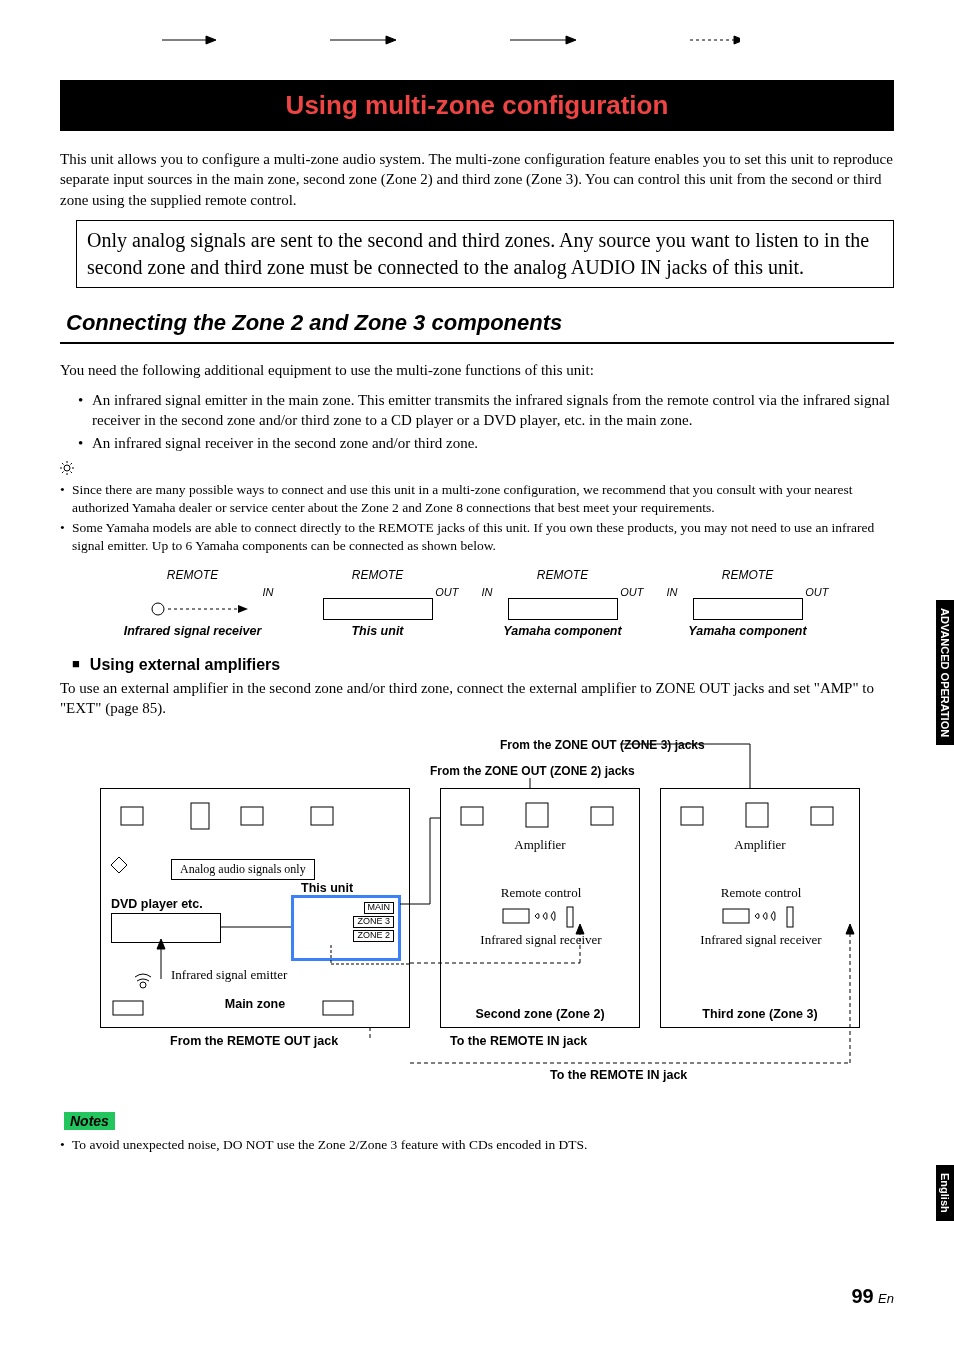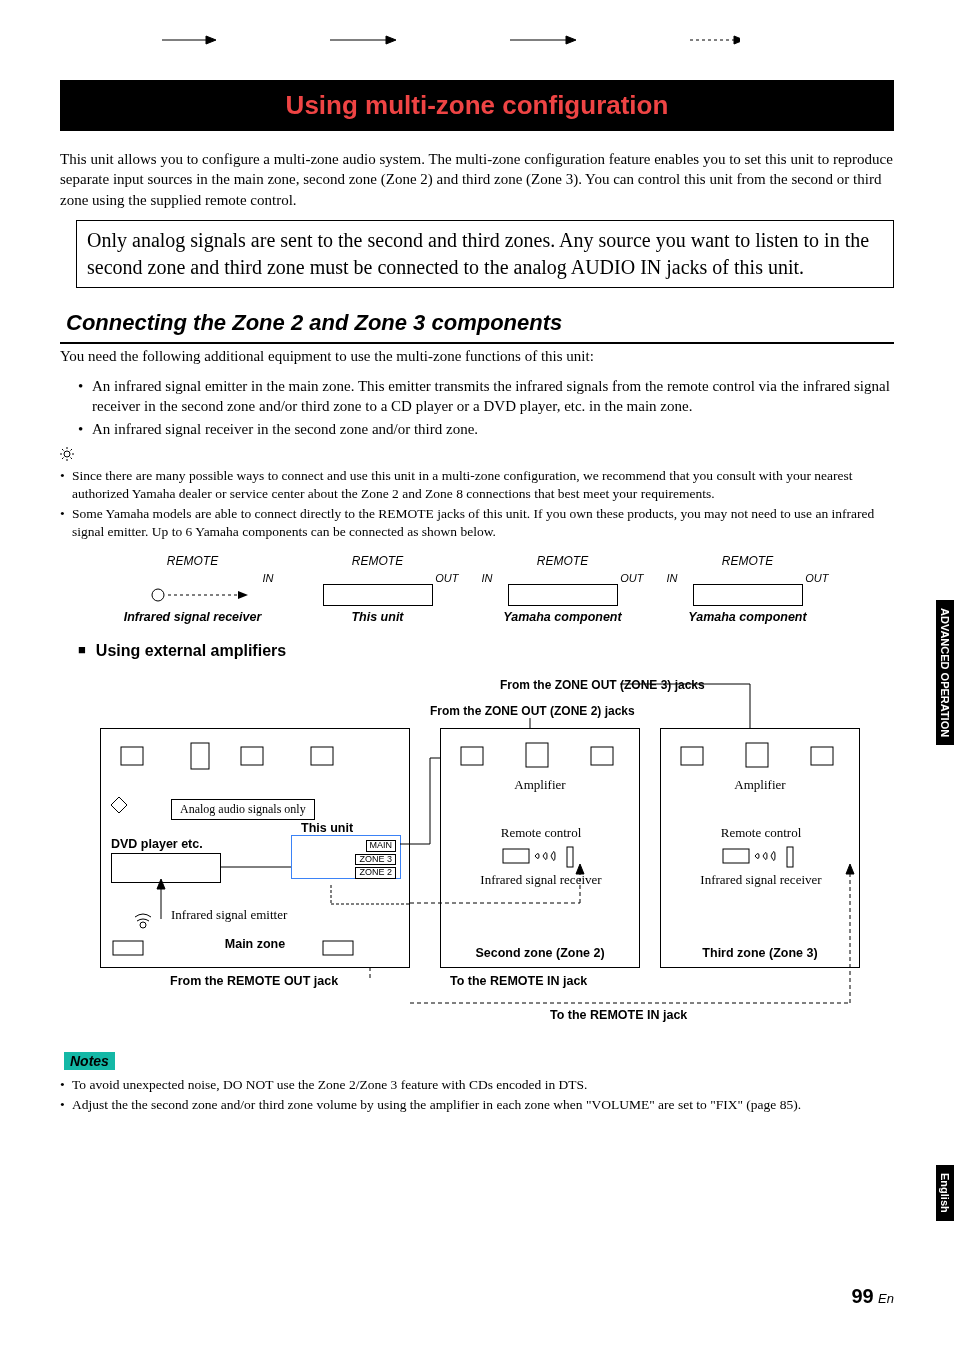--- a/index.html
+++ b/index.html
@@ -36,21 +36,21 @@
     line-height: 1.35;
     margin: 8px 0 18px 16px;
   }
   .section-heading {
     font-family: Arial, Helvetica, sans-serif;
     font-style: italic;
     font-weight: bold;
     font-size: 22px;
     padding: 4px 0 6px 6px;
     border-bottom: 2px solid #000;
-    margin-bottom: 2px;
+    margin-bottom: 16px;
   }
   ul.bullets {
     list-style: none;
     padding-left: 18px;
     font-size: 15px;
     line-height: 1.35;
     margin-bottom: 8px;
   }
   ul.bullets li {
     position: relative;
@@ -102,31 +102,31 @@
     width: 110px;
     margin: 0 auto;
     position: relative;
   }
   .io-row { display:flex; justify-content: space-between; font-size:11px; padding: 0 4px; height:14px; align-items:flex-end; }
   .caption-bold { font-weight: bold; font-family: Arial, Helvetica, sans-serif; font-size: 12.5px; margin-top: 4px; }
   .sub-heading {
     font-family: Arial, Helvetica, sans-serif;
     font-weight: bold;
     font-size: 16px;
-    margin: 10px 0 4px 18px;
+    margin: 10px 0 4px 12px;
   }
   .sub-heading .sq { font-size: 13px; display:inline-block; vertical-align:2px; margin-right:10px; }
   .notes-label {
     font-family: Arial, Helvetica, sans-serif;
     font-style: italic;
     font-weight: bold;
     font-size: 14px;
     display: inline-block;
     padding: 1px 6px;
-    background: #14b8a6;
+    background: #22c55e;
     margin: 14px 0 6px 4px;
   }
   .side-tabs {
     position: absolute;
     right: 0;
     top: 600px;
     display: flex;
     flex-direction: column;
     gap: 420px;
   }
@@ -258,20 +258,21 @@
           <polygon points="386,22 396,26 386,30"></polygon>
         <line x1="510" y1="26" x2="572" y2="26"></line>
           <polygon points="566,22 576,26 566,30"></polygon>
         <line x1="690" y1="26" x2="740" y2="26" stroke-dasharray="3,3"></line>
           <polygon points="734,22 744,26 734,30"></polygon>
       </g>
     </svg>
   </div>
 
   <div class="sub-heading"><span class="sq">■</span><span>Using external amplifiers</span></div>
+  <p class="body-text">To use an external amplifier in the second zone and/or third zone, connect the external amplifier to ZONE OUT jacks and set "AMP" to "EXT" (page 85).</p>
 
   
   <div class="big-diagram">
     <div class="zone-label-top" style="left:440px; top:10px;">From the ZONE OUT (ZONE 3) jacks</div>
     <div class="zone-label-top" style="left:370px; top:36px;">From the ZONE OUT (ZONE 2) jacks</div>
 
     <div class="zone-box" style="left:40px; top:60px; width:310px; height:240px;">
 
       <svg style="position:absolute;left:10px;top:10px;" width="290" height="40">
           <g fill="none" stroke="#000">
@@ -283,21 +284,21 @@
         </svg>
 
       <div style="position:absolute; left:70px; top:70px; border:1px solid #000; padding:2px 8px; font-family:'Times New Roman';">Analog audio signals only</div>
       <svg style="position:absolute;left:8px;top:66px;" width="20" height="20">
           <g fill="none" stroke="#000">
             <polygon points="2,10 10,2 18,10 10,18"></polygon>
           </g>
         </svg>
 
       <div class="zone-title-bold" style="position:absolute; left:200px; top:92px;">This unit</div>
-      <div style="position:absolute; left:190px; top:106px; width:110px; height:44px; border:1px solid #3b82f6;">
+      <div style="position:absolute; left:190px; top:106px; width:110px; height:66px; border:3px solid #3b82f6;">
         <div style="text-align:right; padding:2px 4px 0 0; line-height:1.1;">
           <span class="small-box">MAIN</span><br>
           <span class="small-box">ZONE 3</span><br>
           <span class="small-box">ZONE 2</span>
         </div>
       </div>
 
       <div class="zone-title-bold" style="position:absolute; left:10px; top:108px; text-align:left;">DVD player etc.</div>
       <div style="position:absolute; left:10px; top:124px; width:110px; height:30px; border:1px solid #000;"></div>
 
@@ -398,21 +399,20 @@
     </svg>
 
     <div class="zone-title-bold" style="position:absolute; left:110px; top:306px;">From the REMOTE OUT jack</div>
     <div class="zone-title-bold" style="position:absolute; left:390px; top:306px;">To the REMOTE IN jack</div>
     <div class="zone-title-bold" style="position:absolute; left:490px; top:340px;">To the REMOTE IN jack</div>
   </div>
 
   <div class="notes-label">Notes</div>
   <ul class="small-bullets">
     <li>To avoid unexpected noise, DO NOT use the Zone 2/Zone 3 feature with CDs encoded in DTS.</li>
-    <li>Adjust the the second zone and/or third zone volume by using the amplifier in each zone when "VOLUME" are set to "FIX" (page 85).</li>
   </ul>
 </div>
 
 <div class="side-tabs">
   <div class="tab">ADVANCED OPERATION</div>
   <div class="tab">English</div>
 </div>
 
 <div class="page-num">
   <span class="n">99</span>

